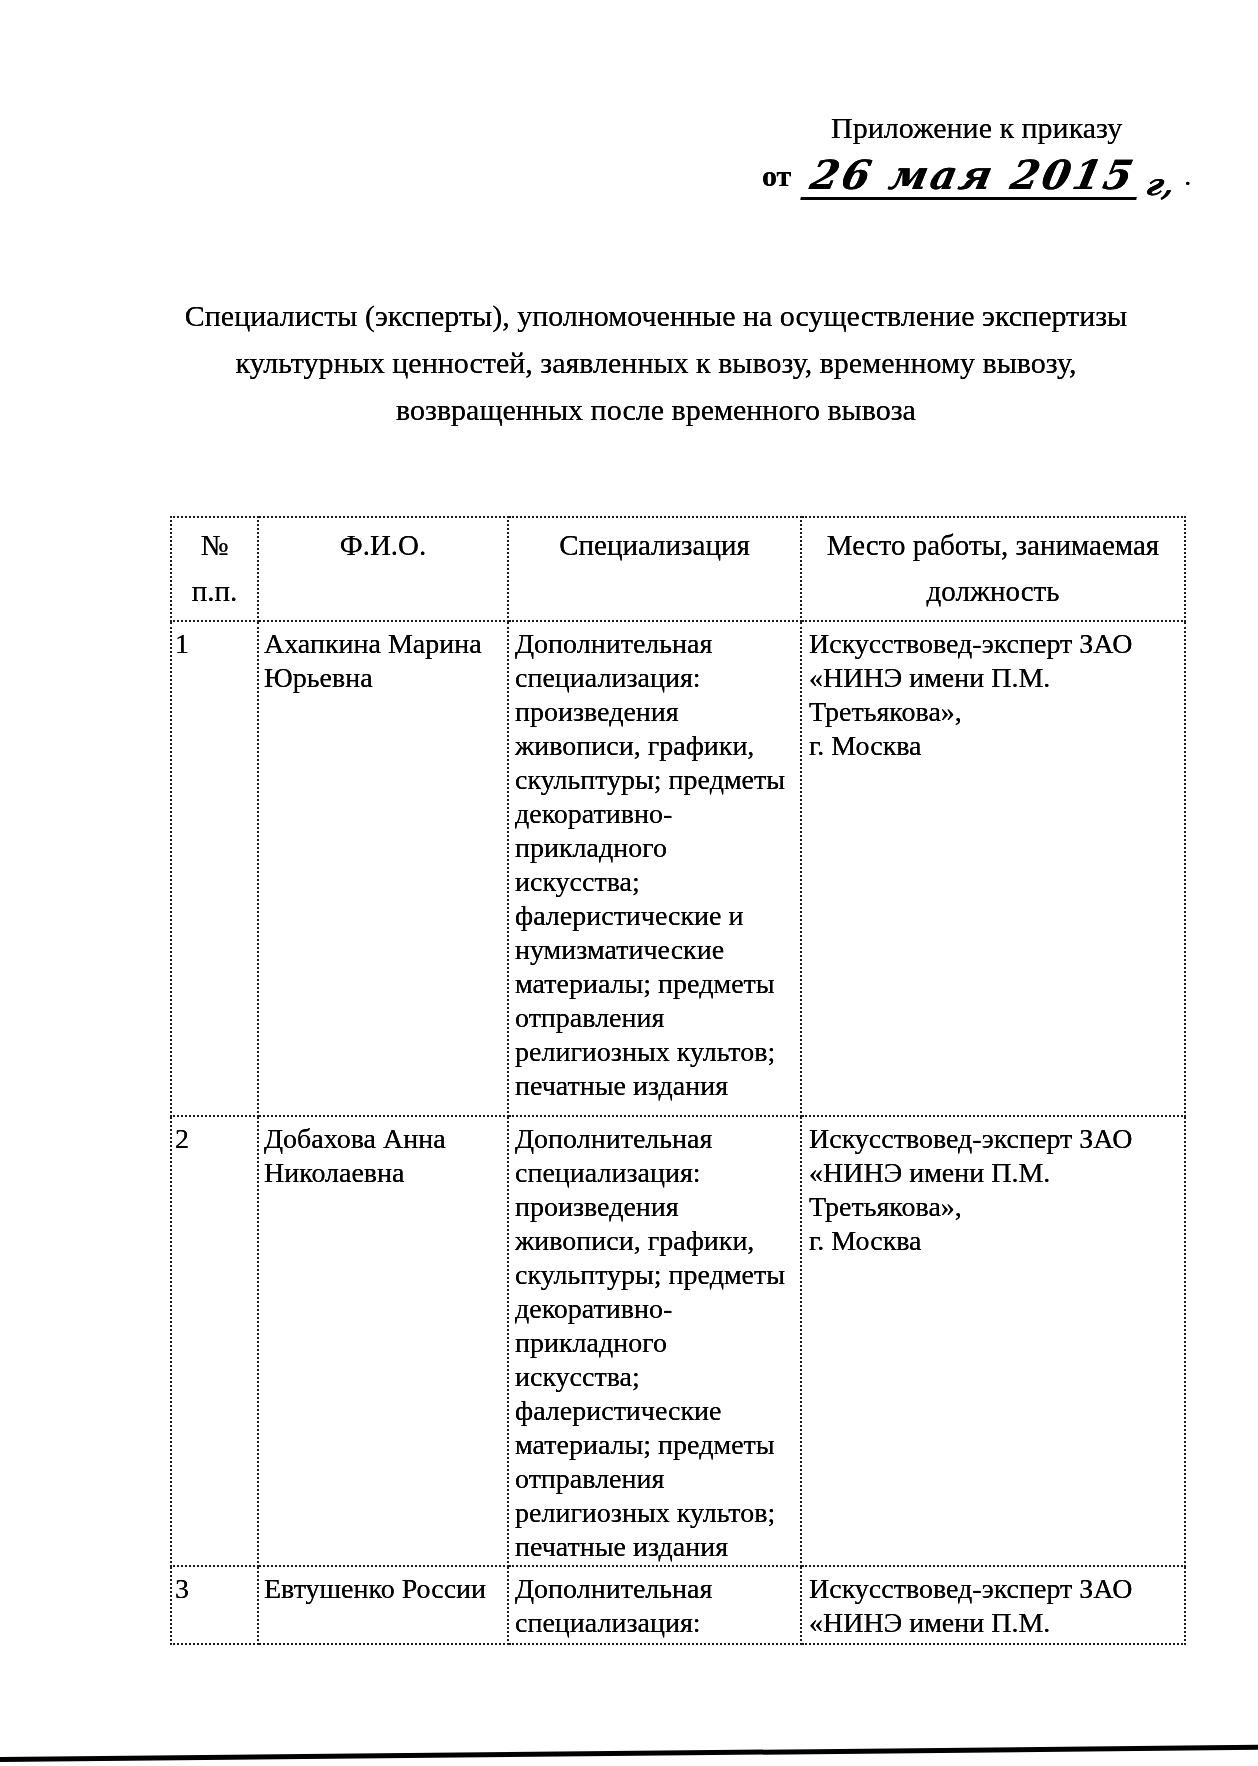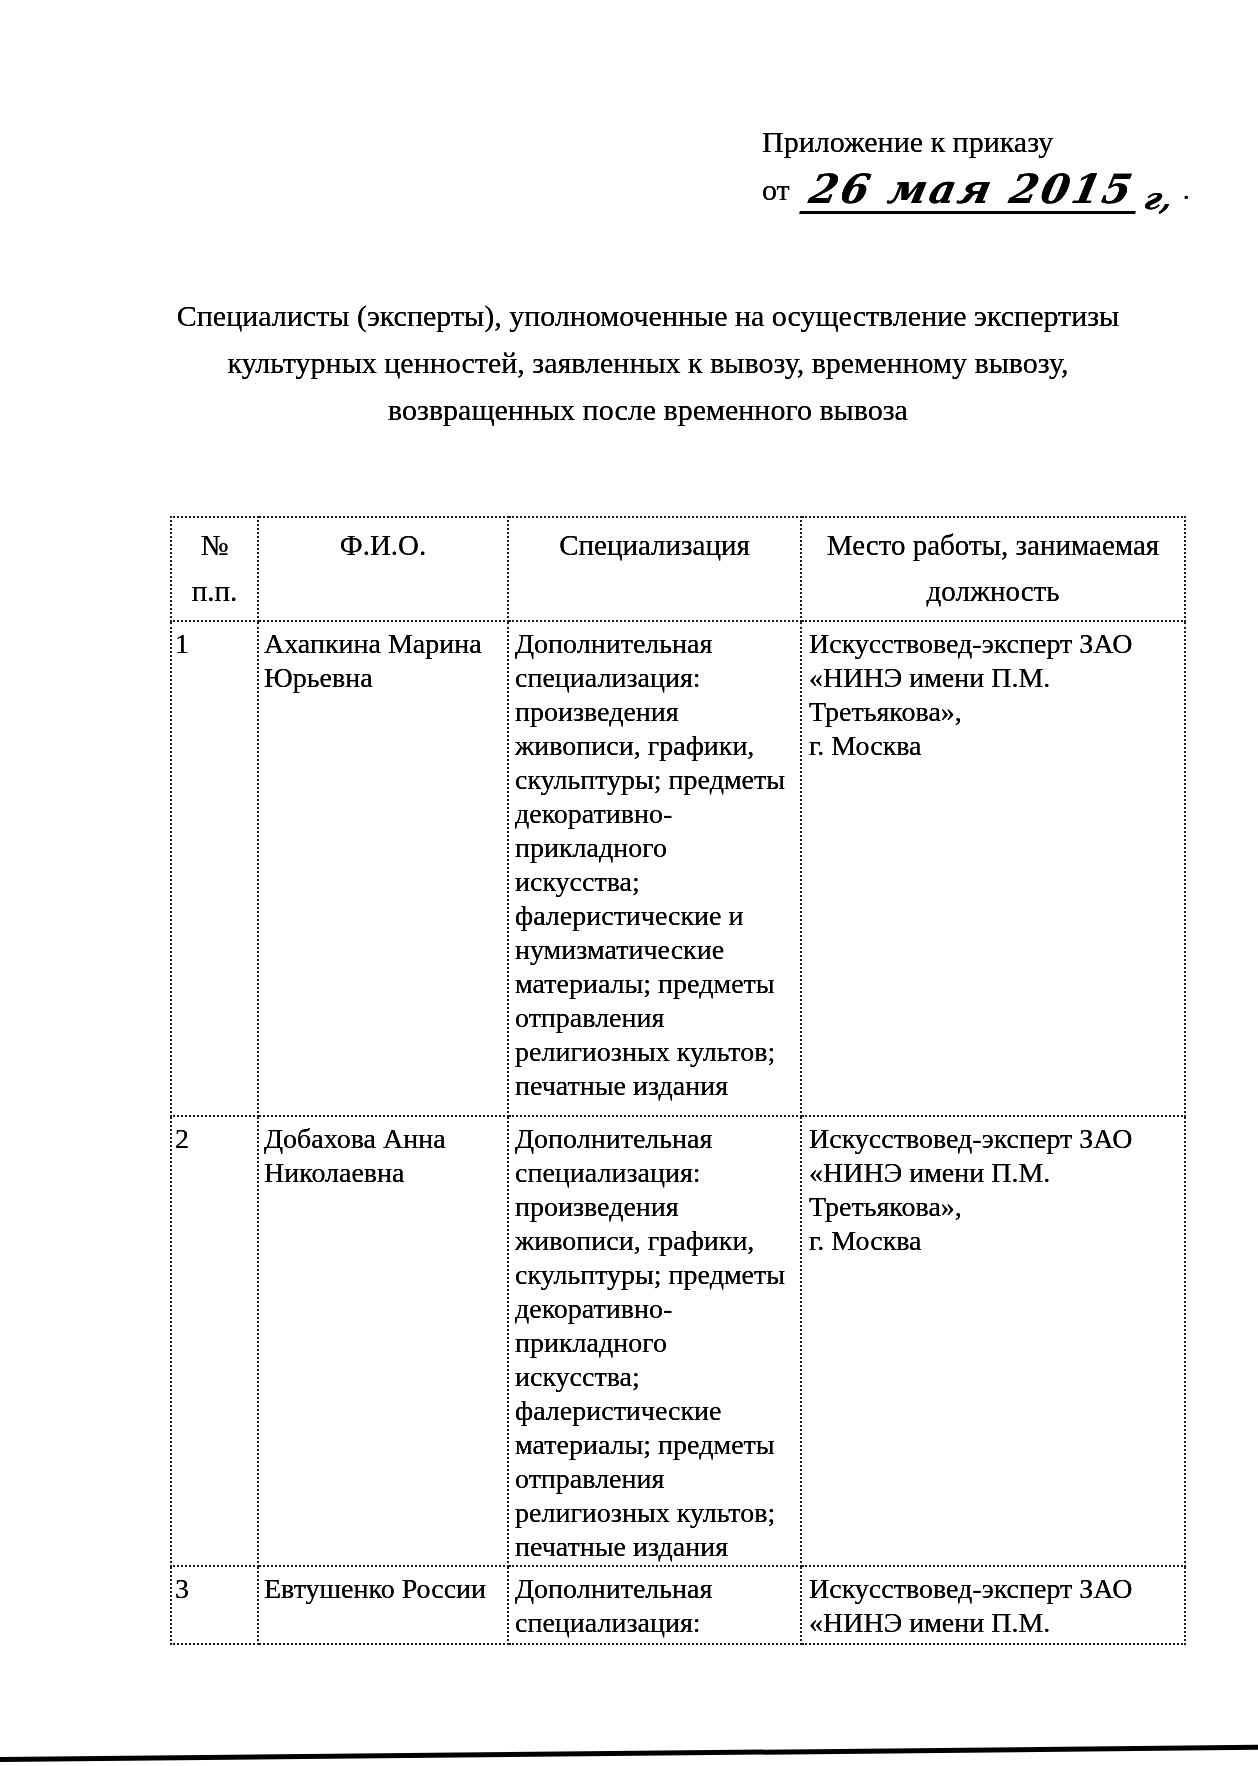--- a/index.html
+++ b/index.html
@@ -7,26 +7,27 @@
     position:relative;
     width:1258px;height:1766px;
     background:#ffffff;
     overflow:hidden;
     font-family:"Liberation Serif","DejaVu Serif",serif;
     color:#000;
     text-shadow:0 0 .5px #000;
   }
   
   .hdr{
-    position:absolute;left:762px;top:118px;
+    position:absolute;left:762px;top:104px;
     font-size:30px;line-height:48px;
     white-space:nowrap;
+    text-align:center;
   }
   .date-line{display:flex;align-items:flex-end;}
-  .date-prefix{margin-right:14px;}
+  .date-prefix{margin-right:14px;font-weight:bold;}
   .hw{
     font-family:"DejaVu Serif","Liberation Serif",serif;
     font-style:italic;font-weight:bold;
     font-size:40px;line-height:40px;
     letter-spacing:3px;
     transform:skewX(-12deg);
     display:inline-block;
     border-bottom:3px solid #000;
     padding:0 6px 2px 6px;
   }
@@ -34,21 +35,21 @@
     font-family:"DejaVu Serif","Liberation Serif",serif;
     font-style:italic;font-weight:bold;
     font-size:30px;line-height:30px;
     transform:skewX(-14deg);
     display:inline-block;
     margin-left:6px;
   }
   .trailing-dot{font-size:28px;margin-left:10px;}
   
   .doc-title{
-    position:absolute;left:140px;top:292px;width:1016px;
+    position:absolute;left:148px;top:292px;width:1016px;
     font-size:30px;line-height:47px;
     text-align:center;
     white-space:pre-line;
   }
   
   table.experts{
     position:absolute;left:170px;top:516px;
     width:1014px;
     border-collapse:collapse;
     table-layout:fixed;

